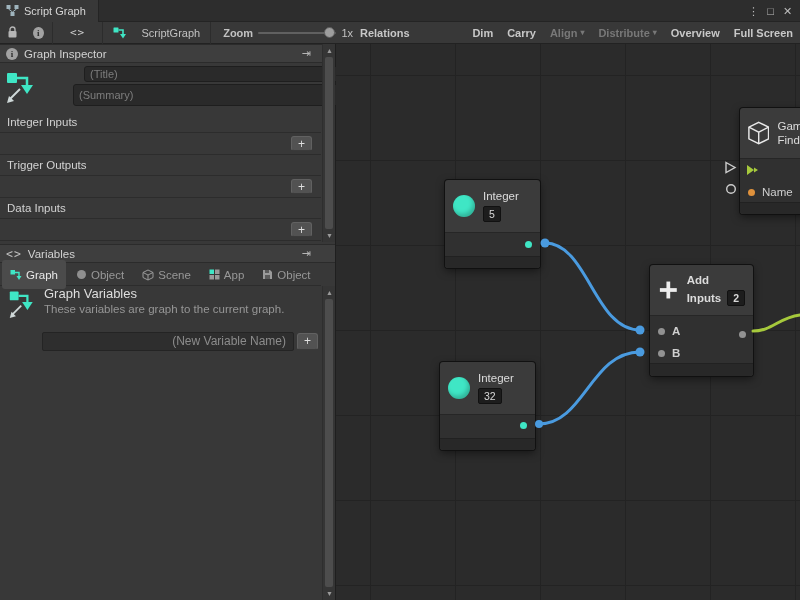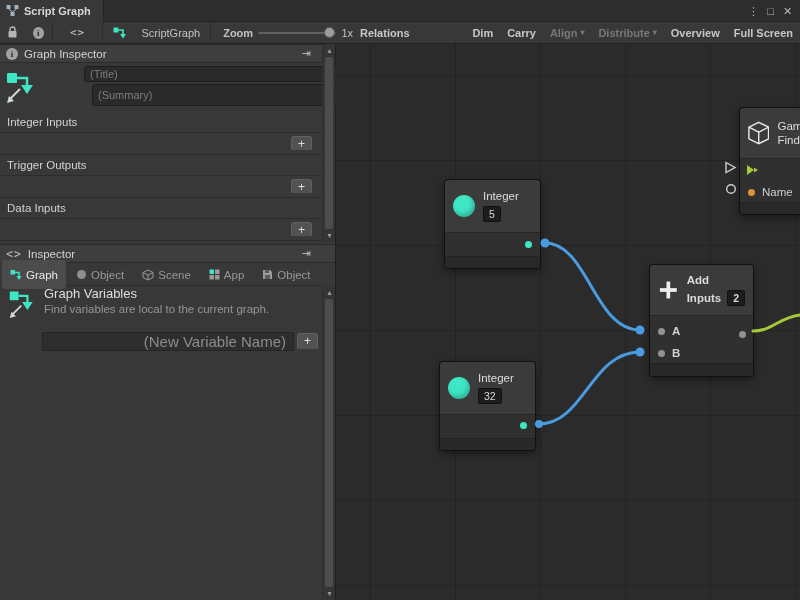--- a/index.html
+++ b/index.html
@@ -6,21 +6,21 @@
   html,body{width:800px;height:600px;overflow:hidden;}
   body{font-family:"Liberation Sans",sans-serif;font-size:11px;color:#c8c8c8;background:#2b2b2b;}
   button{font:inherit;background:none;border:none;color:inherit;cursor:default;}
   input{font:inherit;outline:none;margin-left:40px;}
 
   .window{position:relative;width:800px;height:600px;background:#383838;}
 
   
   .titlebar{position:absolute;left:0;top:0;width:800px;height:22px;background:#2d2d2d;border-bottom:1px solid #242424;display:flex;align-items:center;}
   .doc-tab{height:22px;display:flex;align-items:center;gap:5px;padding:0 12px 0 6px;background:#383838;border-right:1px solid #242424;}
-  .tab-title{font-size:11px;color:#d6d6d6;font-weight:bold;}
+  .tab-title{font-size:11px;color:#d6d6d6;}
   .win-controls{margin-left:auto;display:flex;align-items:center;padding-right:4px;color:#bdbdbd;}
   .win-controls span{width:17px;text-align:center;font-size:11px;line-height:22px;}
 
   
   .toolbar{position:absolute;left:0;top:22px;width:800px;height:22px;background:#383838;border-bottom:1px solid #222;display:flex;align-items:center;color:#c2c2c2;}
   .tb-icon{display:flex;align-items:center;justify-content:center;height:22px;padding:0 7px;}
   .info-circle{width:12px;height:12px;margin:0 8px;border-radius:50%;background:#a2a2a2;color:#2d2d2d;font-weight:bold;font-size:9px;display:flex;align-items:center;justify-content:center;font-family:"Liberation Serif",serif;padding:0;}
   .code-btn{width:58px;height:22px;display:flex;align-items:center;justify-content:center;border-left:1px solid #2c2c2c;border-right:1px solid #2c2c2c;}
   .code-glyph{font-family:"DejaVu Sans Mono",monospace;color:#cfcfcf;font-size:11px;letter-spacing:1px;}
   .graph-ref{display:flex;align-items:center;gap:14px;padding:0 10px;border-right:1px solid #2c2c2c;height:22px;}
@@ -35,39 +35,39 @@
   .caret{font-size:8px;line-height:1;}
 
   
   .sidebar{position:absolute;left:0;top:44px;width:336px;height:556px;background:#383838;border-right:1px solid #1f1f1f;}
   .panel-header{position:absolute;left:0;width:335px;height:19px;background:#3e3e3e;border-top:1px solid #2b2b2b;border-bottom:1px solid #2b2b2b;display:flex;align-items:center;gap:6px;padding:0 6px;font-size:11.5px;color:#d2d2d2;}
   .popout{margin-left:auto;margin-right:18px;color:#b5b5b5;font-size:11px;}
   .big-glyph{position:absolute;left:5px;top:24px;}
   .field{position:absolute;background:#2a2a2a;border:1px solid #1e1e1e;border-radius:3px;color:#9a9a9a;font-size:11px;padding:0 5px;}
   .field::placeholder{color:#7d7d7d;opacity:1;}
   .title-field{left:44px;top:22px;width:266px;height:16px;}
-  .summary-field{left:52px;top:40px;width:266px;height:22px;}
+  .summary-field{left:33px;top:40px;width:266px;height:22px;}
 
   .sections{position:absolute;left:0;top:68px;width:321px;}
   .sec-label{height:20px;line-height:20px;padding:0 7px;font-size:11.5px;color:#d2d2d2;}
   .sec-rule{height:1px;background:#2c2c2c;}
   .add-row{height:21px;display:flex;align-items:center;justify-content:flex-end;padding-right:9px;}
   .add-btn{width:21px;height:15px;background:#525252;border:1px solid #616161;border-bottom-color:#3a3a3a;border-radius:3px;color:#e0e0e0;font-size:12px;line-height:12px;text-align:center;padding:0;}
 
   .bb-header{top:200px;}
   .bb-code{font-family:"DejaVu Sans Mono",monospace;color:#bdbdbd;letter-spacing:1px;}
   .bb-tabs{position:absolute;left:0;top:220px;width:321px;height:22px;display:flex;align-items:center;gap:2px;padding-left:2px;border-bottom:1px solid #2c2c2c;}
   .bb-tab{display:flex;align-items:center;gap:4px;height:29px;padding:0 8px;font-size:11.5px;color:#989898;border-radius:3px;}
   .bb-tab.selected{background:#4b4b4b;color:#e8e8e8;}
 
   .gv-icon{position:absolute;left:8px;top:243px;}
   .gv-title{position:absolute;left:44px;top:242px;font-size:13px;color:#dedede;}
   .gv-desc{position:absolute;left:44px;top:259px;font-size:11.5px;color:#969696;}
   .newvar-row{position:absolute;left:2px;top:287px;width:316px;height:20px;display:flex;gap:3px;align-items:center;}
-  .newvar{flex:1;height:19px;background:#2e2e2e;border:1px solid #242424;border-radius:2px;color:#8c8c8c;text-align:right;padding:0 7px;font-size:15px;}
+  .newvar{flex:1;height:19px;background:#2e2e2e;border:1px solid #242424;border-radius:2px;color:#8c8c8c;text-align:right;padding:0 7px;font-size:12px;}
   .newvar::placeholder{color:#8c8c8c;opacity:1;text-align:right;}
 
   .scrollbar{position:absolute;right:0;width:13px;background:#353535;border-left:1px solid #2e2e2e;}
   .sb1{top:0;height:198px;}
   .sb2{top:242px;height:314px;}
   .sb-arrow{position:absolute;left:0;width:13px;height:11px;font-size:7px;color:#9a9a9a;text-align:center;line-height:11px;}
   .sb-arrow.up{top:1px;}
   .sb-arrow.down{bottom:1px;}
   .sb-thumb{position:absolute;left:2px;right:2px;top:13px;bottom:13px;background:#4d4d4d;border-radius:2px;}
 
@@ -216,21 +216,21 @@
         <div class="sec-rule"></div>
         <div class="add-row">
             <button class="add-btn">+</button>
           </div>
         <div class="sec-rule"></div>
       </div>
     </div>
 
     <div class="panel-header bb-header">
       <span class="bb-code">&lt;&gt;</span>
-      <span>Inspector</span>
+      <span>Variables</span>
       <span class="popout">⇥</span>
     </div>
 
     <div class="bb-tabs">
       <div class="bb-tab selected">
         <svg width="12" height="12" viewBox="0 0 12 12">
           <rect x="0.5" y="1" width="4.5" height="4.5" fill="#3fe6c5"></rect>
           <path d="M5 3.5 H9 V7" stroke="#3fe6c5" stroke-width="1.4" fill="none"></path>
           <path d="M6.5 7 h5 l-2.5 4 z" fill="#3fe6c5"></path>
         </svg>
@@ -270,21 +270,21 @@
     <span class="gv-icon">
       <svg width="30" height="32" viewBox="0 0 34 36">
         <rect x="2" y="5" width="10" height="10" rx="1" fill="#3fe6c5"></rect>
         <path d="M12 10 H22 V17" stroke="#3fe6c5" stroke-width="2.5" fill="none"></path>
         <path d="M16 17 h12 l-6 9 z" fill="#3fe6c5"></path>
         <path d="M4 32 L15 21" stroke="#cfd8d8" stroke-width="2"></path>
         <path d="M2 35 l7 -2 -5 -5 z" fill="#cfd8d8"></path>
       </svg>
     </span>
     <div class="gv-title">Graph Variables</div>
-    <div class="gv-desc">Find variables are local to the current graph.</div>
+    <div class="gv-desc">These variables are graph to the current graph.</div>
 
     <div class="newvar-row">
       <input class="newvar" placeholder="(New Variable Name)" style="">
       <button class="add-btn" style="height:17px;">+</button>
     </div>
 
     <div class="scrollbar sb1">
       <span class="sb-arrow up">▲</span>
       <div class="sb-thumb"></div>
       <span class="sb-arrow down">▼</span>

